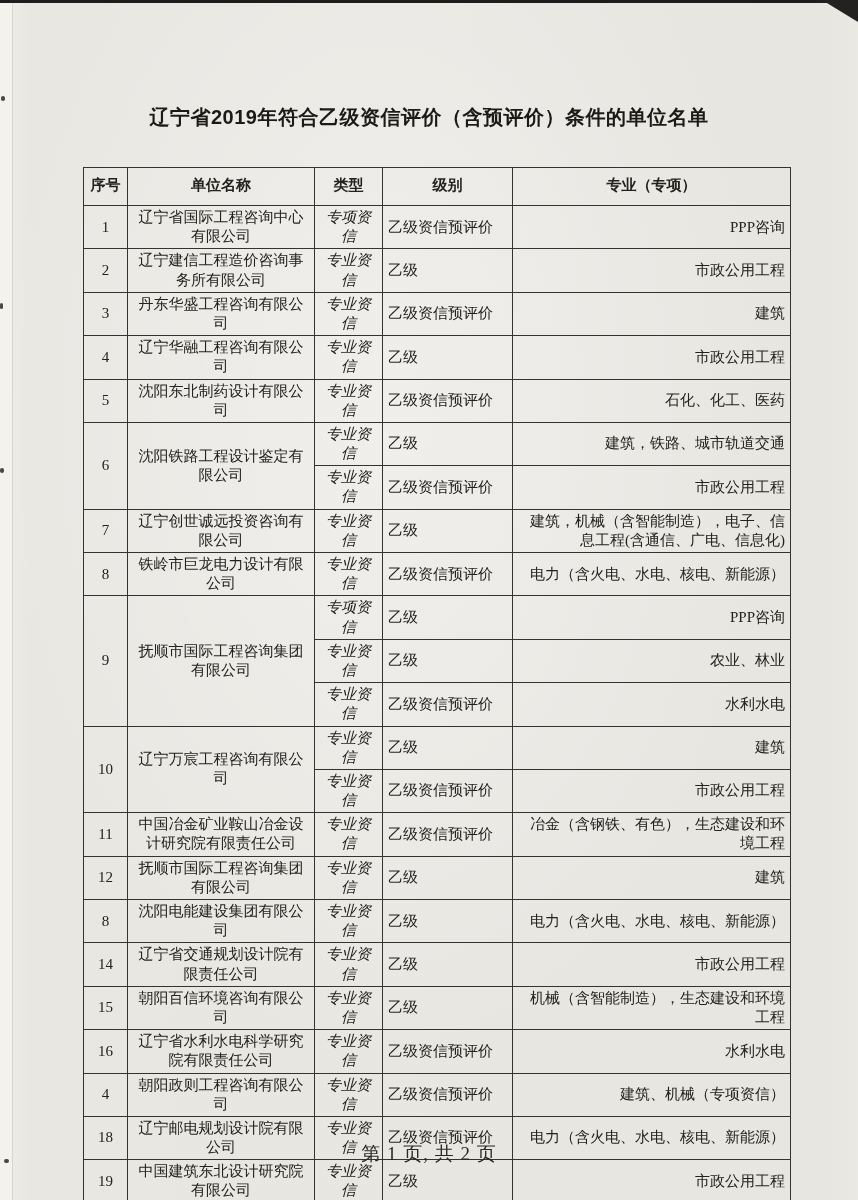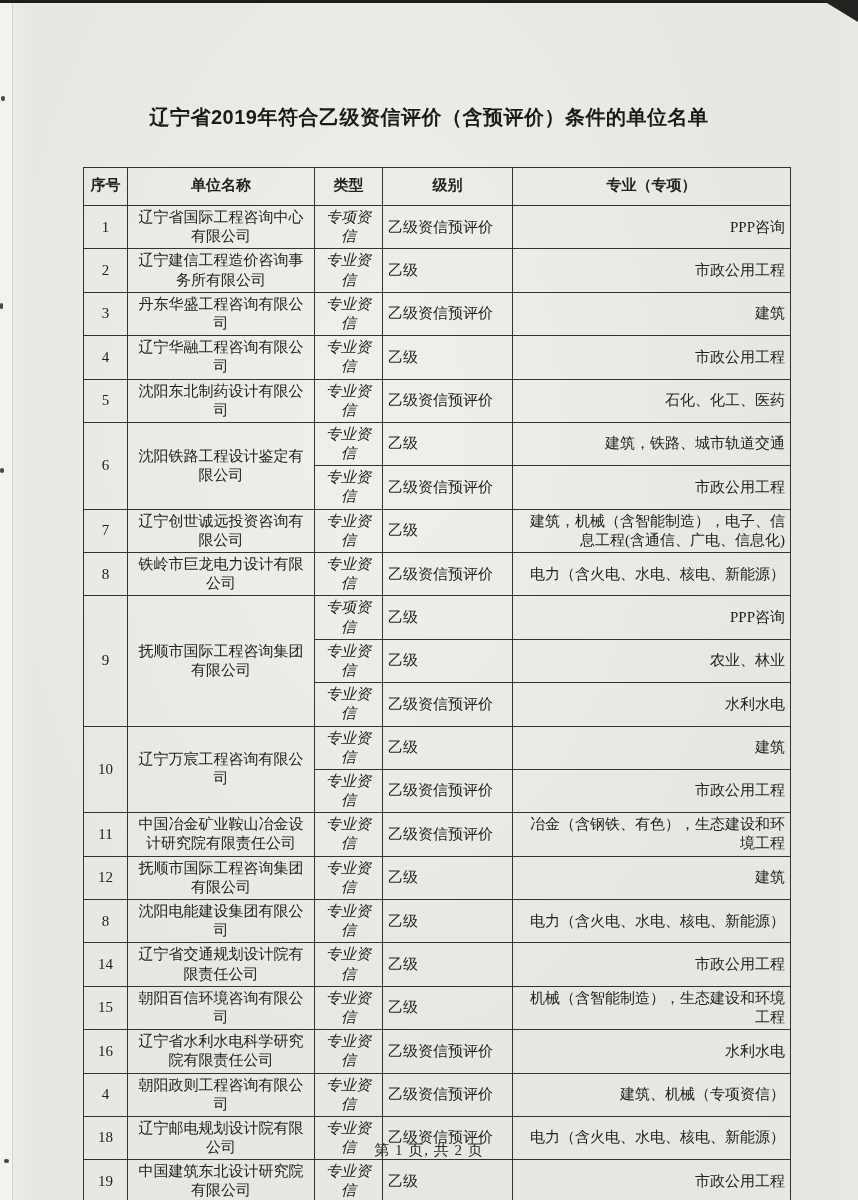--- a/index.html
+++ b/index.html
@@ -96,21 +96,21 @@
   td.cell-name { text-align: center; }
   td.cell-type { text-align: center; font-style: italic; }
   td.cell-lvl  { }
   td.cell-spec { text-align: right; }
 
   .page-footer {
     position: absolute;
     left: 0; top: 1141px;
     width: 858px;
     text-align: center;
-    font-size: 15px;
+    font-size: 19px;
     letter-spacing: 1px;
     color: #2a2926;
   }
 </style>
 </head>
 <body>
 
 <div class="scan-page">
   <div class="top-edge"></div>
   <div class="left-strip"></div>

